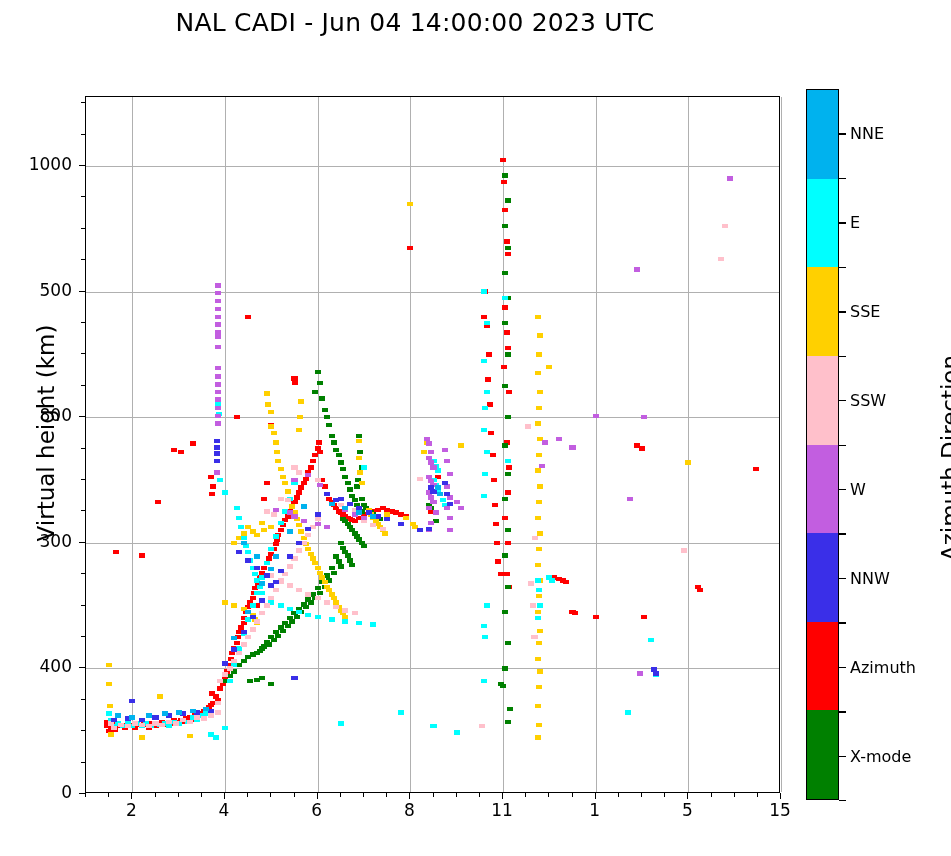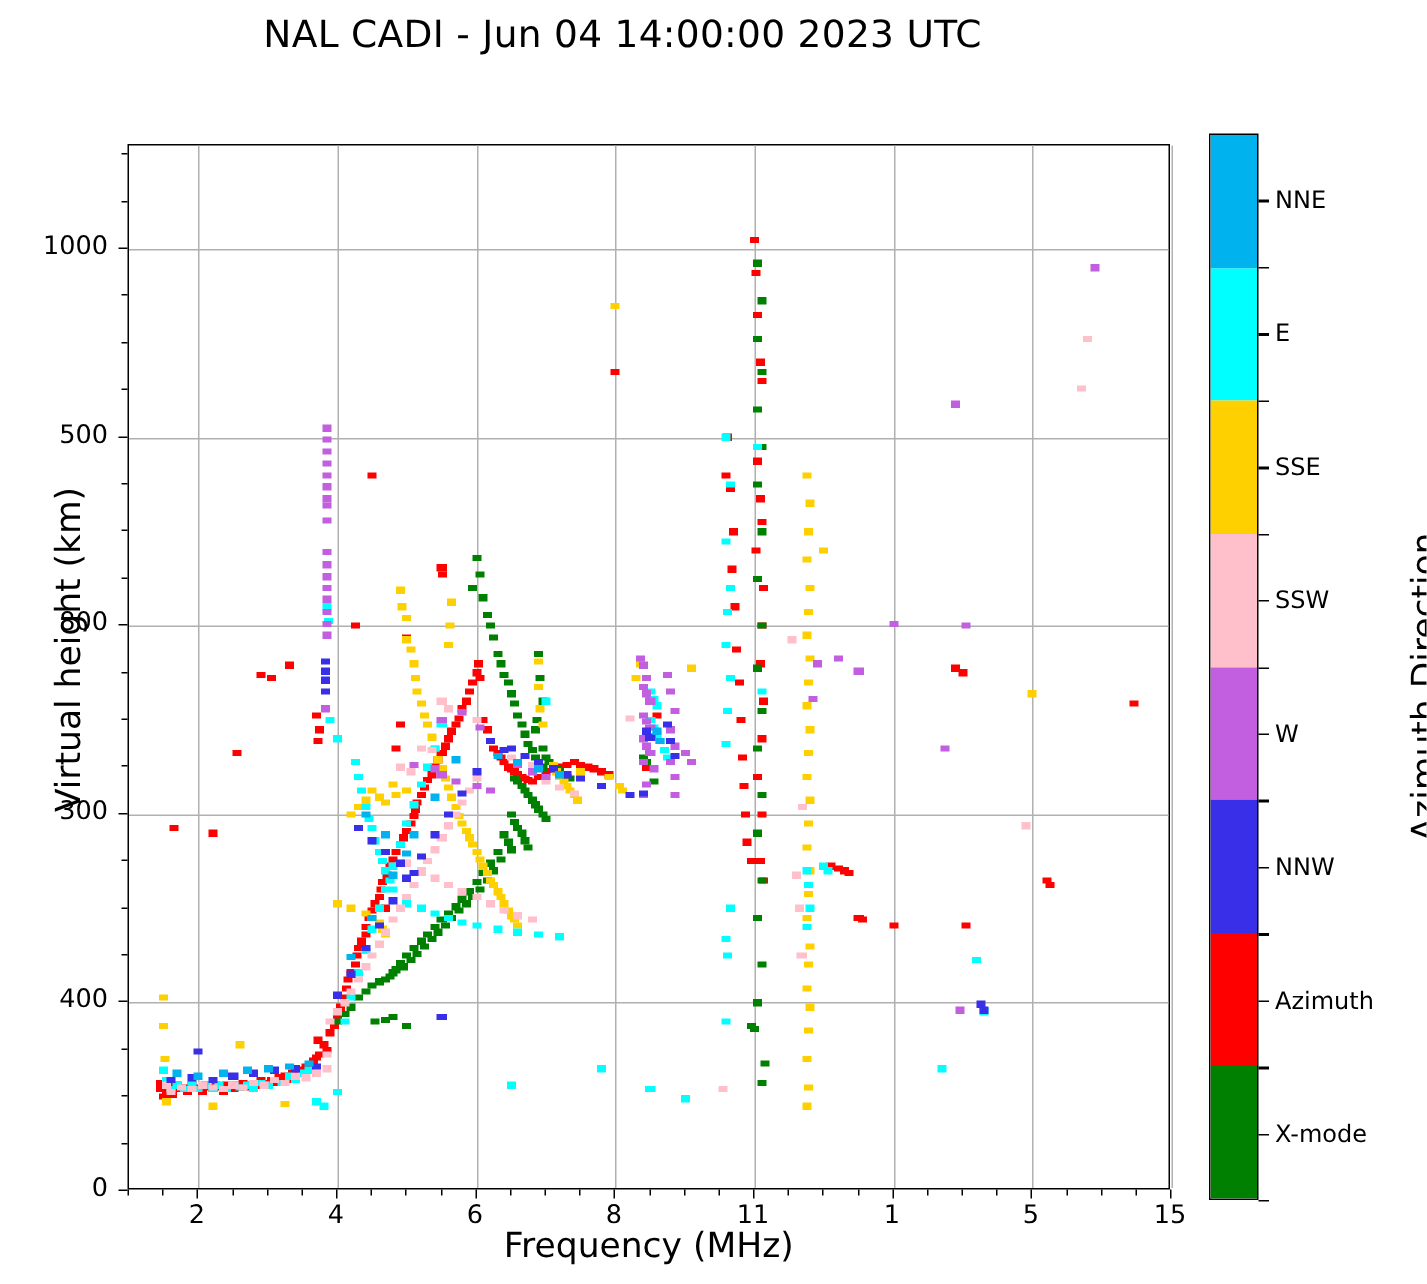--- a/index.html
+++ b/index.html
@@ -892,21 +892,20 @@
       <div class="yticklabel" style="top: 279.658px;">500</div>
       <div class="ytick minor" style="top: 259.261px;"></div>
       <div class="ytick minor" style="top: 227.865px;"></div>
       <div class="ytick minor" style="top: 196.468px;"></div>
       <div class="ytick" style="top: 165.072px;"></div>
       <div class="yticklabel" style="top: 154.072px;">1000</div>
       <div class="ytick minor" style="top: 133.676px;"></div>
       <div class="ytick minor" style="top: 102.279px;"></div>
     </div>
 
-  <div id="xlabel">Frequency (MHz)</div>
   <div id="ylabel">Virtual height (km)</div>
 
   <div id="cbar">
       <div class="cseg" style="height: 12.5%; background: rgb(0, 178, 238);"></div>
       <div class="cseg" style="height: 12.5%; background: rgb(0, 255, 255);"></div>
       <div class="cseg" style="height: 12.5%; background: rgb(255, 208, 0);"></div>
       <div class="cseg" style="height: 12.5%; background: rgb(255, 192, 203);"></div>
       <div class="cseg" style="height: 12.5%; background: rgb(194, 94, 224);"></div>
       <div class="cseg" style="height: 12.5%; background: rgb(58, 47, 232);"></div>
       <div class="cseg" style="height: 12.5%; background: rgb(255, 0, 0);"></div>

